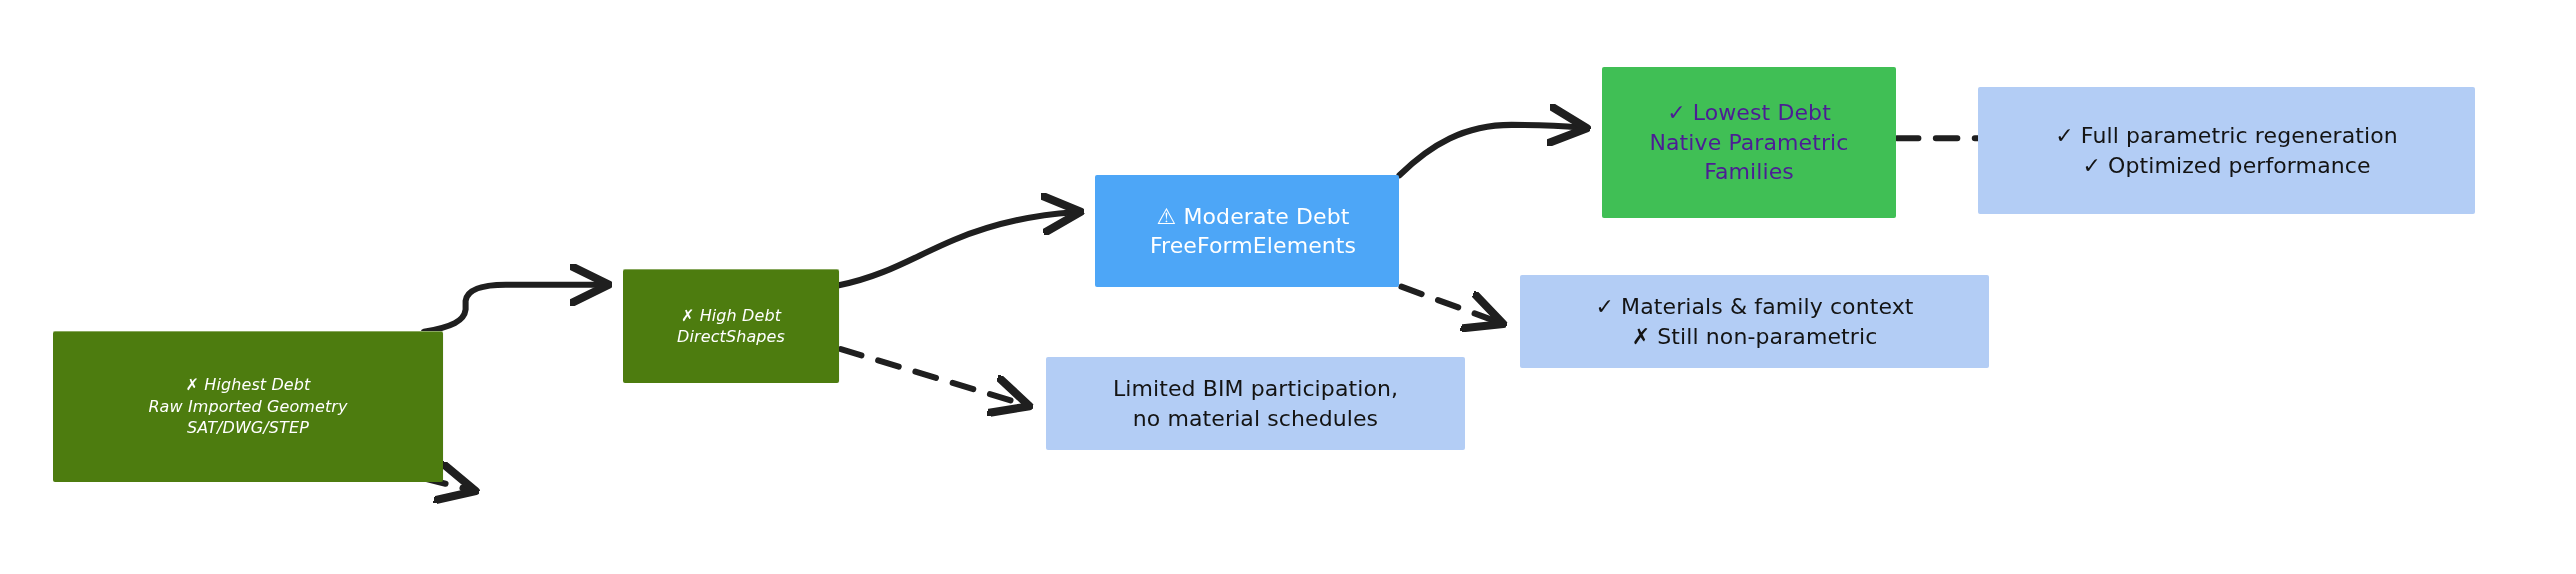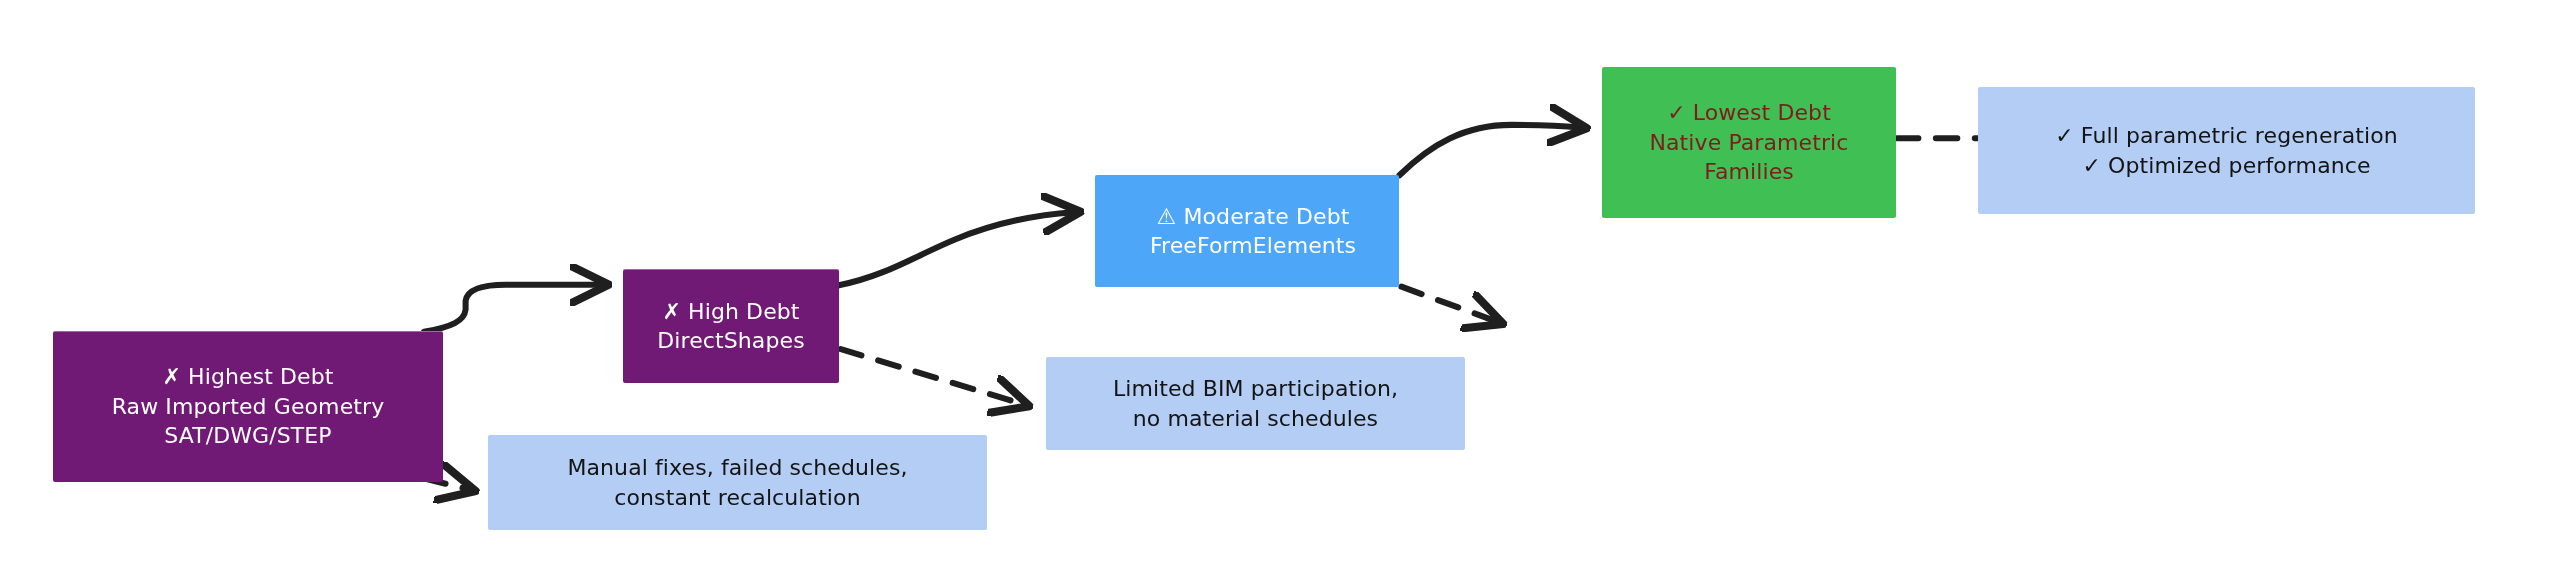--- a/index.html
+++ b/index.html
@@ -35,34 +35,35 @@
     white-space: pre-line;
     letter-spacing: 0.1px;
     font-family: "DejaVu Sans", sans-serif;
   }
   .node .label {
     display: block;
     width: 100%;
     white-space: pre-line;
   }
   .n-crimson {
-    background: #701a75;
+    background: #4d7c0f;
     color: #ffffff;
-    font-size: 22px;
+    font-size: 16px;
     box-shadow: 0 0.7px 0 rgba(255,255,255,0.45) inset,
                 0.7px 0 0 rgba(0,0,0,0.05);
+    font-style: italic;
   }
   .n-blue {
     background: #4DA6F7;
     color: #ffffff;
     font-size: 22px;
   }
   .n-green {
     background: #40BF55;
-    color: #7f1d1d;
+    color: #4c1d95;
     font-size: 22px;
   }
   .n-lightblue {
     background: #B3CDF5;
     color: #141414;
     font-size: 22px;
   }
 </style>
 </head>
 <body>
@@ -114,25 +115,25 @@
     <span class="label">✓ Lowest Debt
 Native Parametric
 Families</span>
   </div>
 
   <div class="node n-lightblue" style="left:1978px; top:87px; width:497px; height:127px;text-align:center;">
     <span class="label">✓ Full parametric regeneration
 ✓ Optimized performance</span>
   </div>
 
+  <div class="node n-lightblue" style="left:1520px; top:275px; width:469px; height:93px;">
+    <span class="label">✓ Materials &amp; family context
+✗ Still non-parametric</span>
+  </div>
 
   <div class="node n-lightblue" style="left:1046px; top:357px; width:419px; height:93px;">
     <span class="label">Limited BIM participation,
 no material schedules</span>
   </div>
 
-  <div class="node n-lightblue" style="left:488px; top:435px; width:499px; height:95px;">
-    <span class="label">Manual fixes, failed schedules,
-constant recalculation</span>
-  </div>
 
 </div>
 
 
 </body></html>

